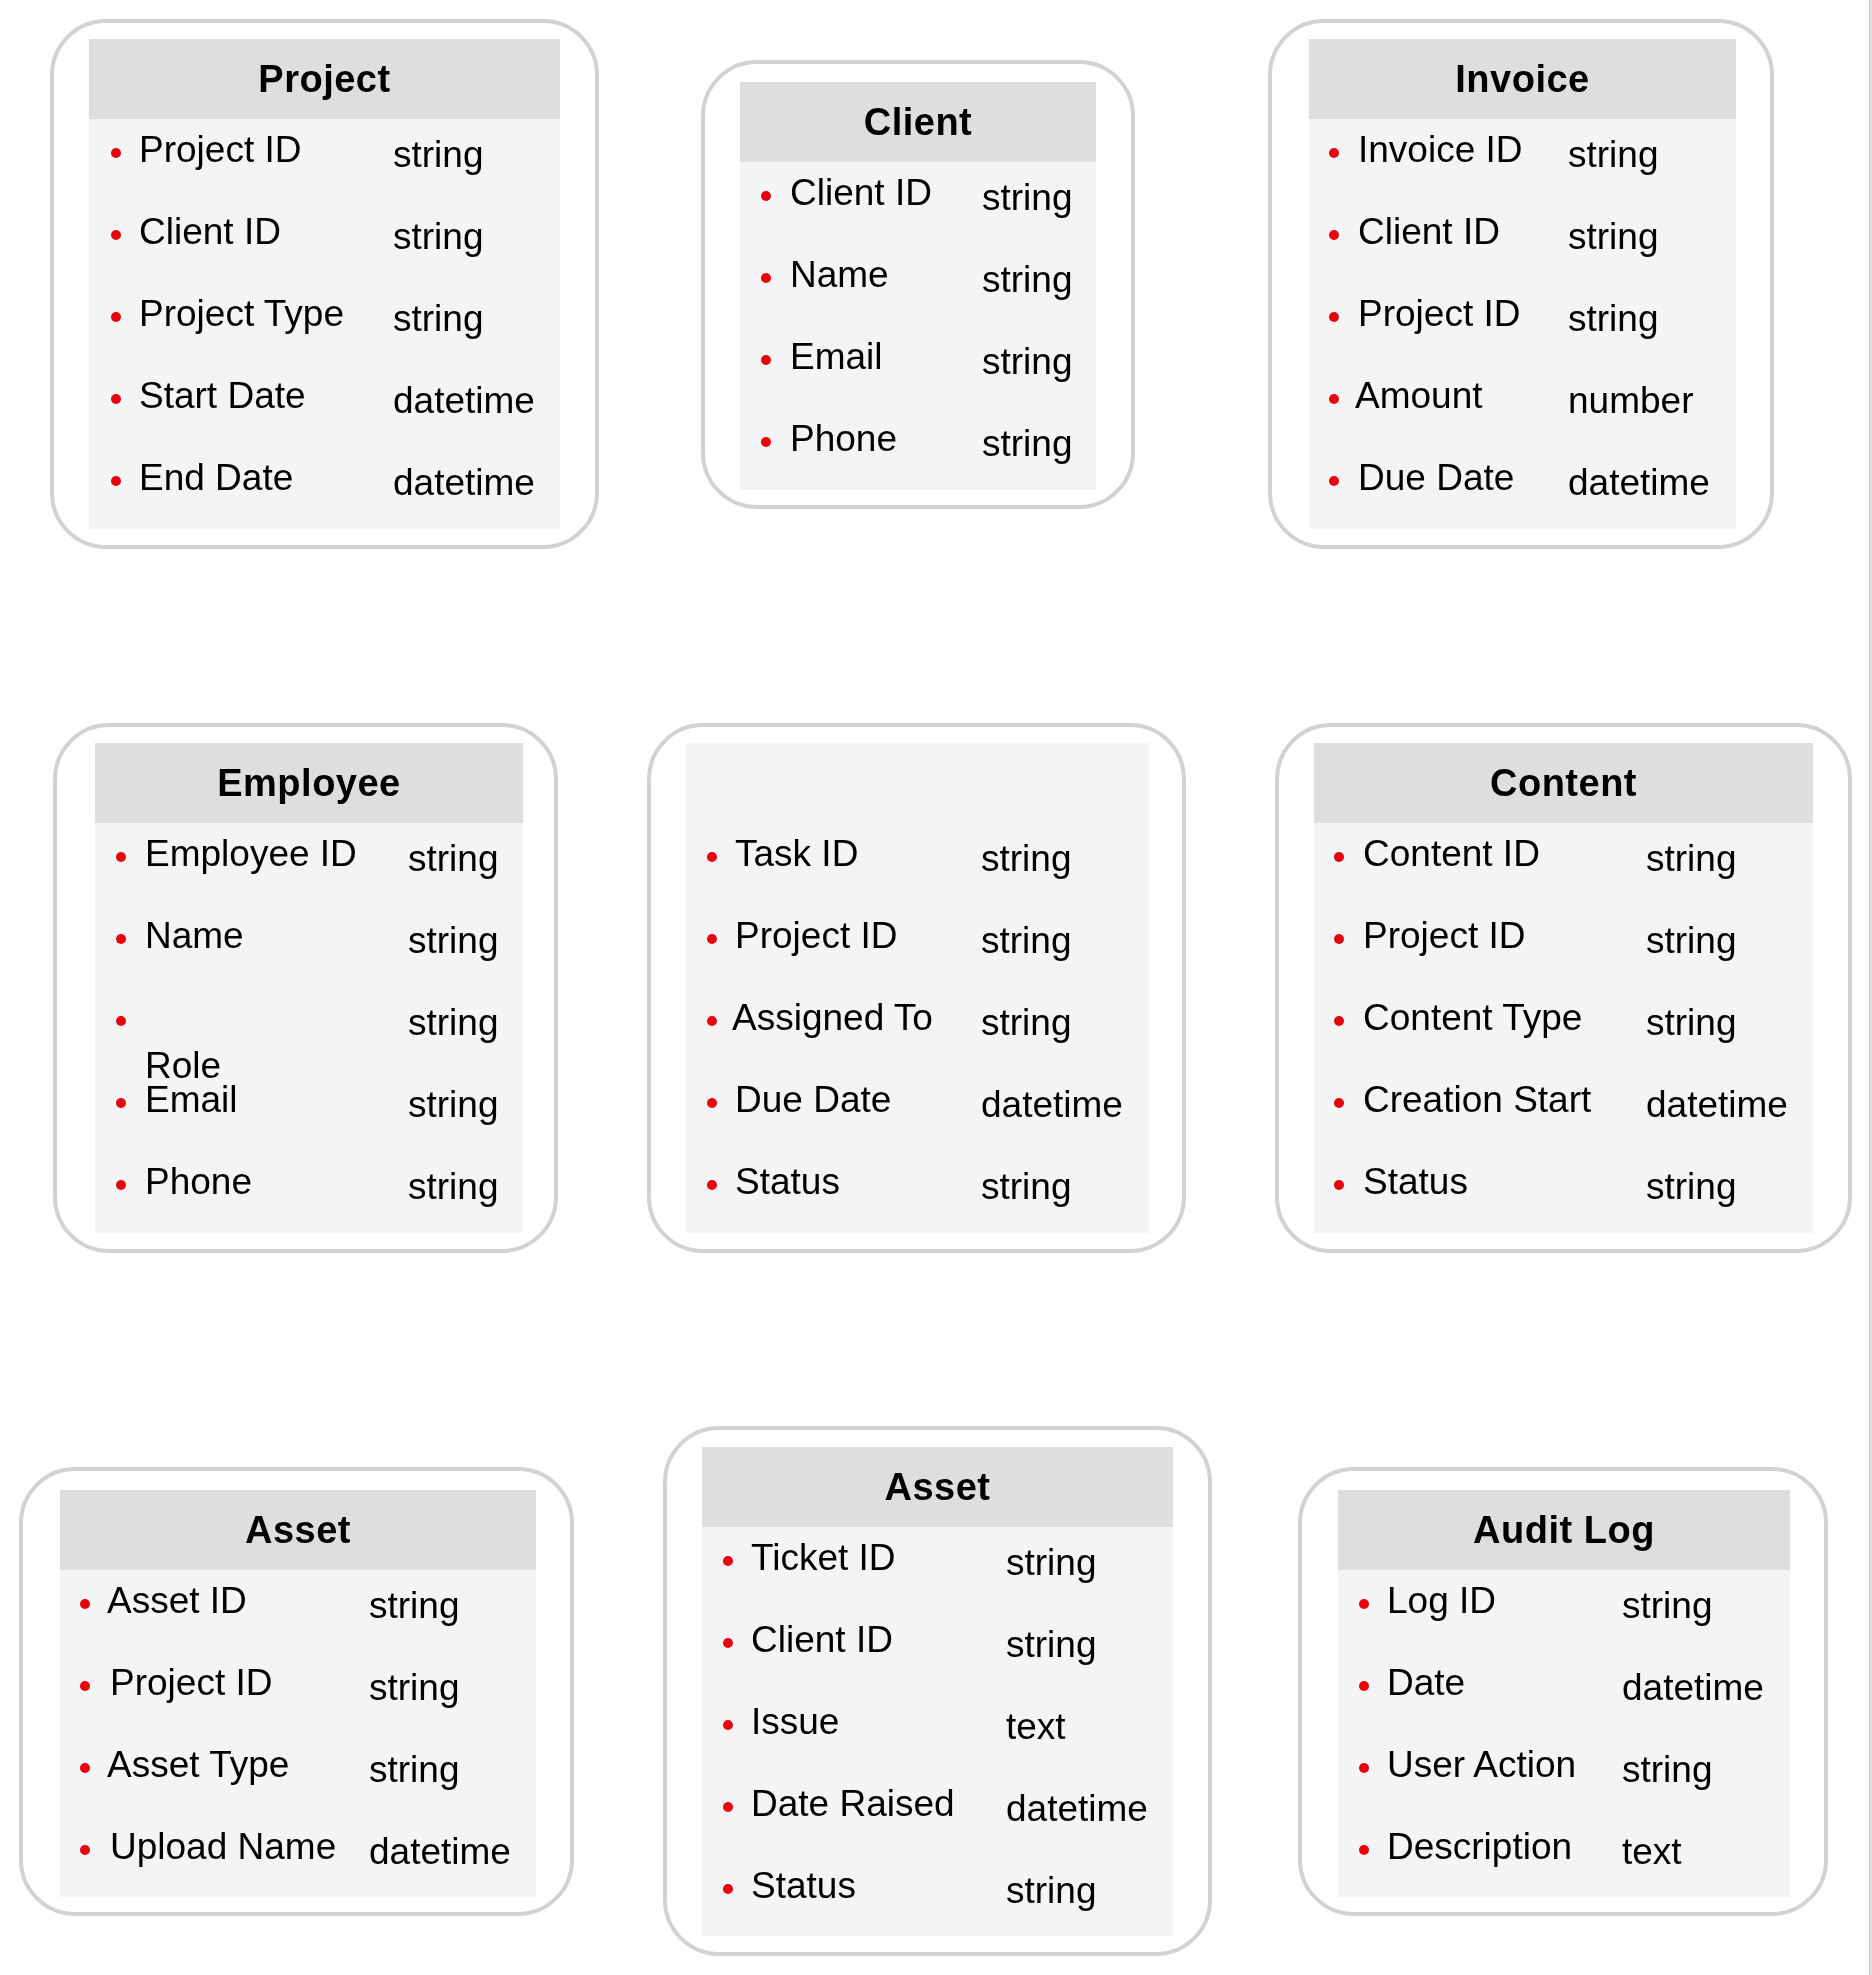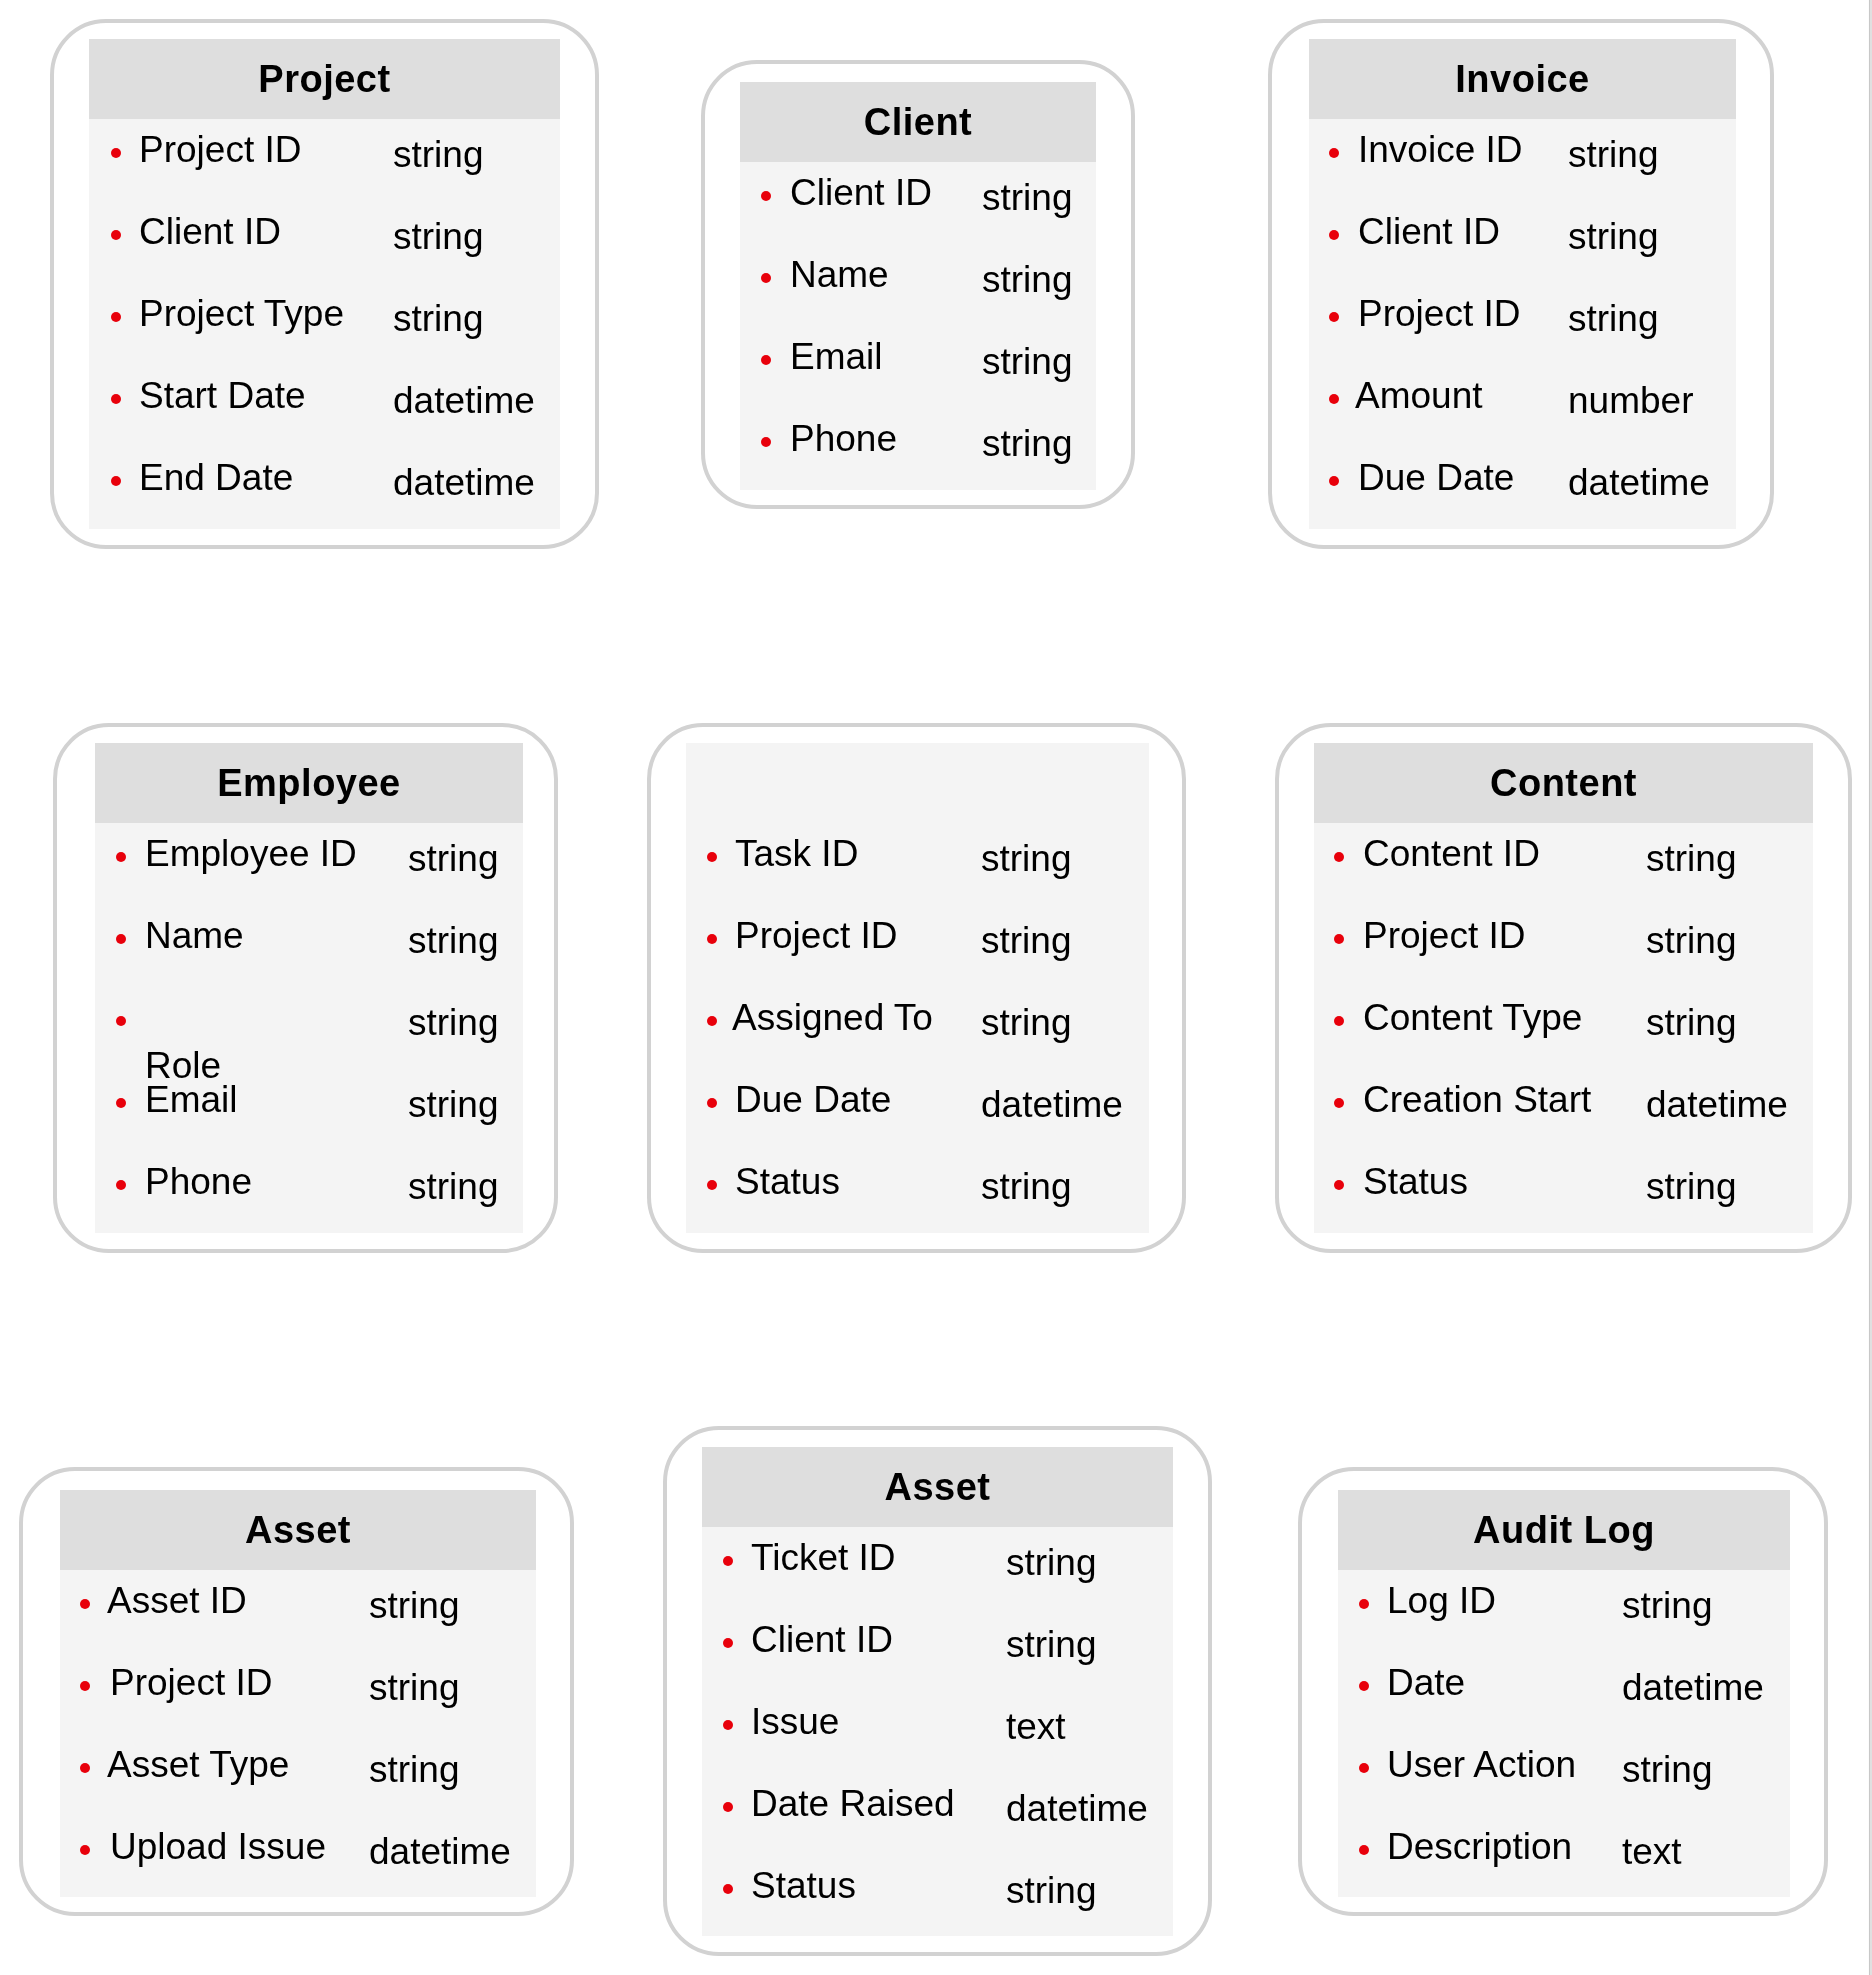--- a/index.html
+++ b/index.html
@@ -232,21 +232,21 @@
       <span class="fname" style="left:50px;">Project ID</span>
       <span class="ftype" style="left:309px;">string</span>
     </div>
   <div class="row" style="top:244px;">
       <span class="dot" style="left:19.5px;"></span>
       <span class="fname" style="left:47px;">Asset Type</span>
       <span class="ftype" style="left:309px;">string</span>
     </div>
   <div class="row" style="top:326px;">
       <span class="dot" style="left:19.5px;"></span>
-      <span class="fname" style="left:50px;">Upload Issue</span>
+      <span class="fname" style="left:50px;">Upload Name</span>
       <span class="ftype" style="left:309px;">datetime</span>
     </div>
 </div>
 
 <div class="entity" style="left:663px;top:1426px;width:549px;height:530px;"></div>
 <div class="table" style="left:702px;top:1447px;width:471px;height:489px;">
   <div class="header">Asset</div>
   <div class="row" style="top:80px;">
       <span class="dot" style="left:20.5px;"></span>
       <span class="fname" style="left:49px;">Ticket ID</span>

